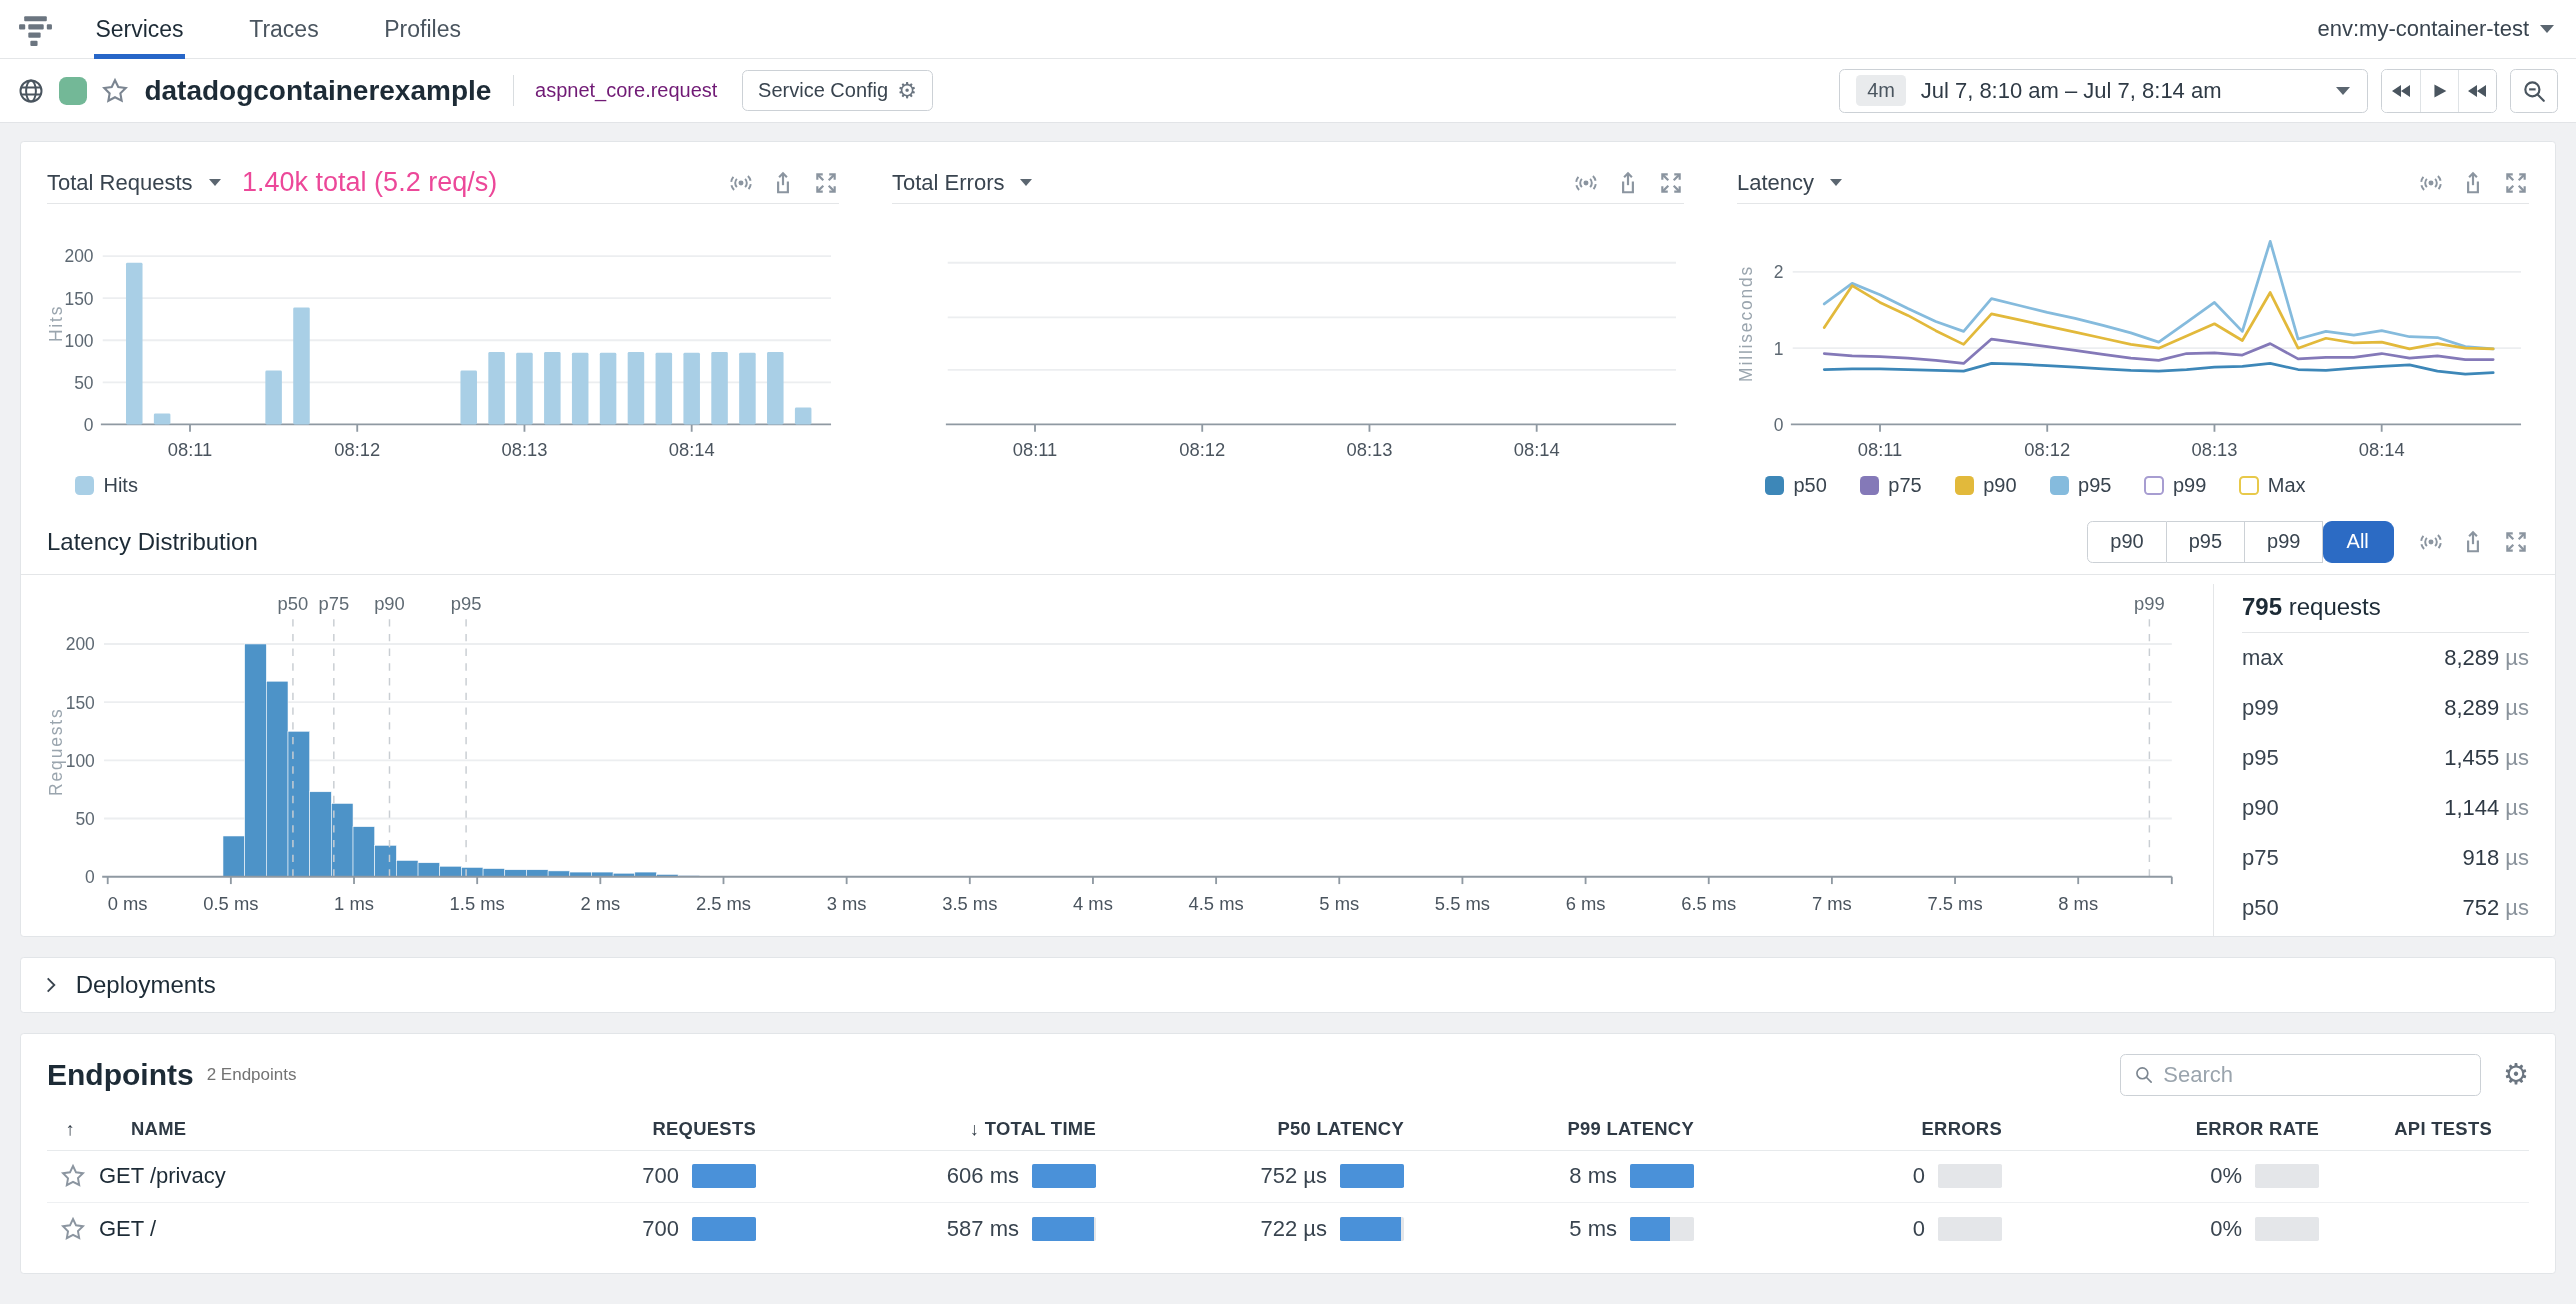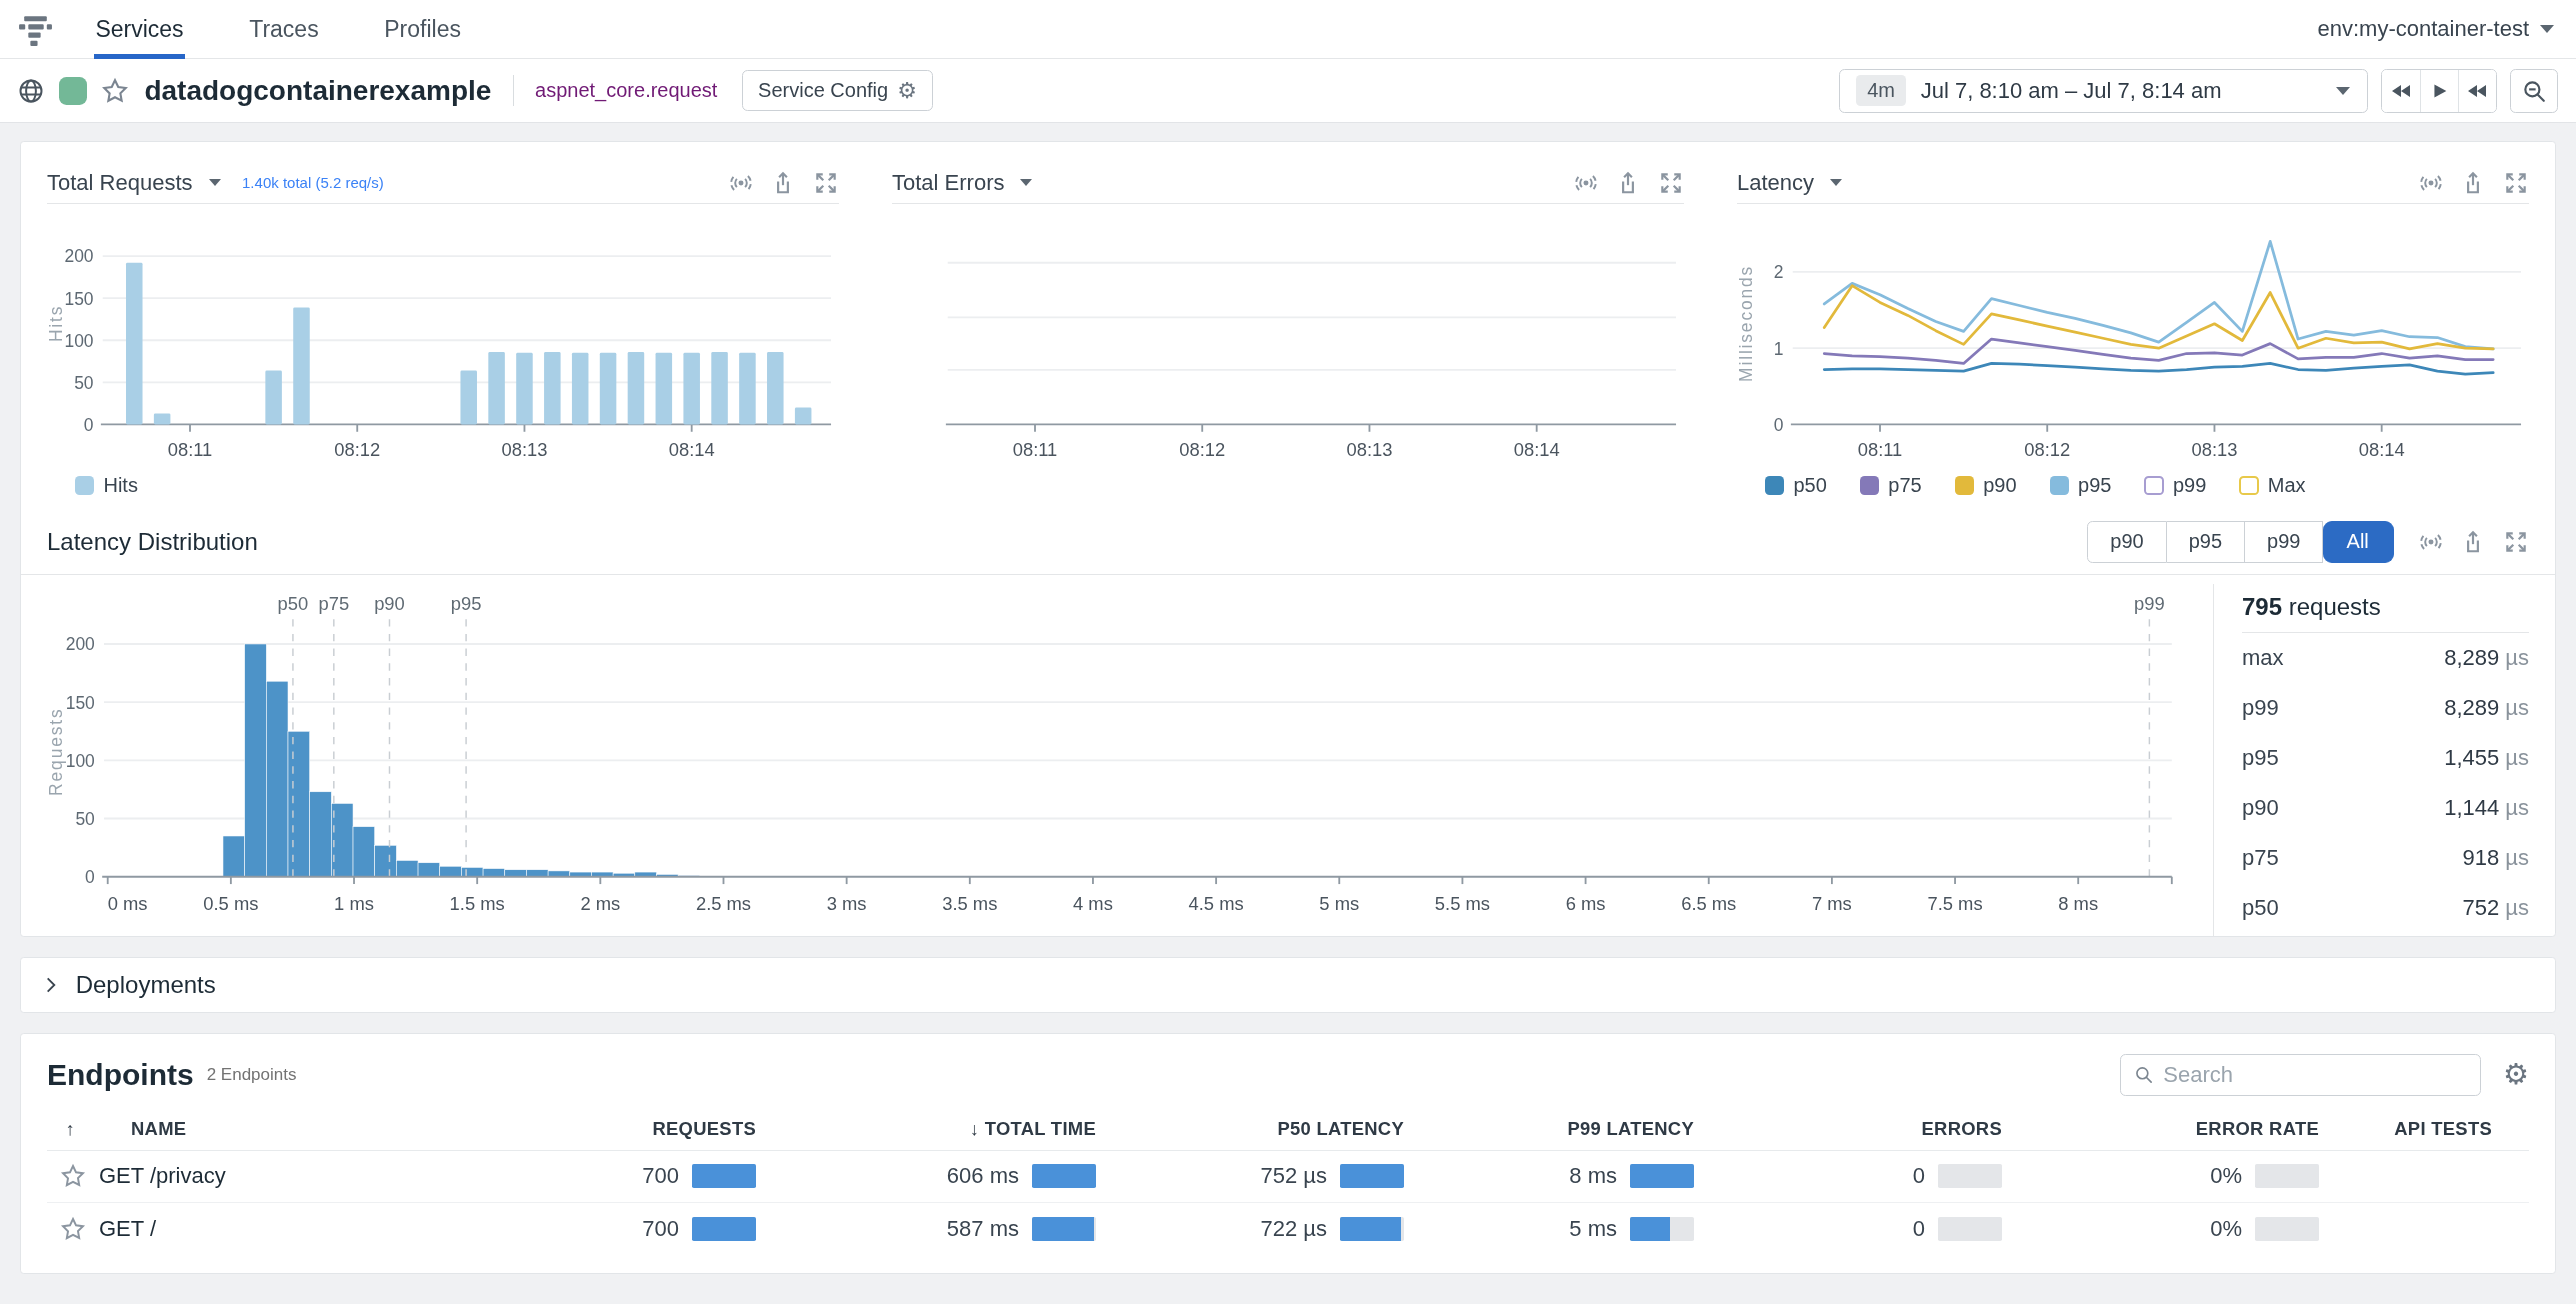--- a/index.html
+++ b/index.html
@@ -32,21 +32,21 @@
   .navgrp .nbtn { width:38px; display:flex; align-items:center; justify-content:center; background:#fff; border-left:0.9px solid #dfe3e6; cursor:pointer; }
   .navgrp .nbtn:first-child { border-left:none; }
   .sqbtn { width:48px; height:44px; border:0.9px solid #ccd1d6; border-radius:5.5px; background:#fff; display:flex; align-items:center; justify-content:center; cursor:pointer; }
   
   .content { padding:18.4px 20px 0; }
   .card { background:#fff; border:0.9px solid #e2e5e8; border-radius:3.7px; }
   .charts-row { display:flex; gap:53px; padding:20px 26px 11px; }
   .chartcol { width:792px; }
   .chead { display:flex; align-items:center; height:42px; border-bottom:0.9px solid #e4e6e8; gap:16px; }
   .ctitle { font-size:22px; color:#39444f; font-weight:500; white-space:nowrap; }
-  .csummary { font-size:15px; color:#3b82f6; margin-left:5.5px; white-space:nowrap; }
+  .csummary { font-size:27px; color:#ec4899; margin-left:5.5px; white-space:nowrap; }
   .chead .caret { border-left-width:6.4px; border-right-width:6.4px; border-top-width:7.4px; }
   .icon-trio { margin-left:auto; display:flex; align-items:center; gap:16.6px; }
   .hicon { width:26px; height:26px; cursor:pointer; }
   svg text.tick { font-size:19px; fill:#5d6872; }
   svg text.xlab { font-size:20px; fill:#4a545e; }
   svg text.axlab { font-size:19px; fill:#9aa5ae; letter-spacing:2px; }
   svg text.marklab { font-size:20px; fill:#5f6a73; }
   .legend { display:flex; gap:33px; margin:7.4px 0 1.8px 28px; align-items:center; }
   .legitem { display:flex; align-items:center; gap:9.2px; font-size:20px; color:#39444f; }
   .chip { width:19.3px; height:19.3px; border-radius:4.6px; }

